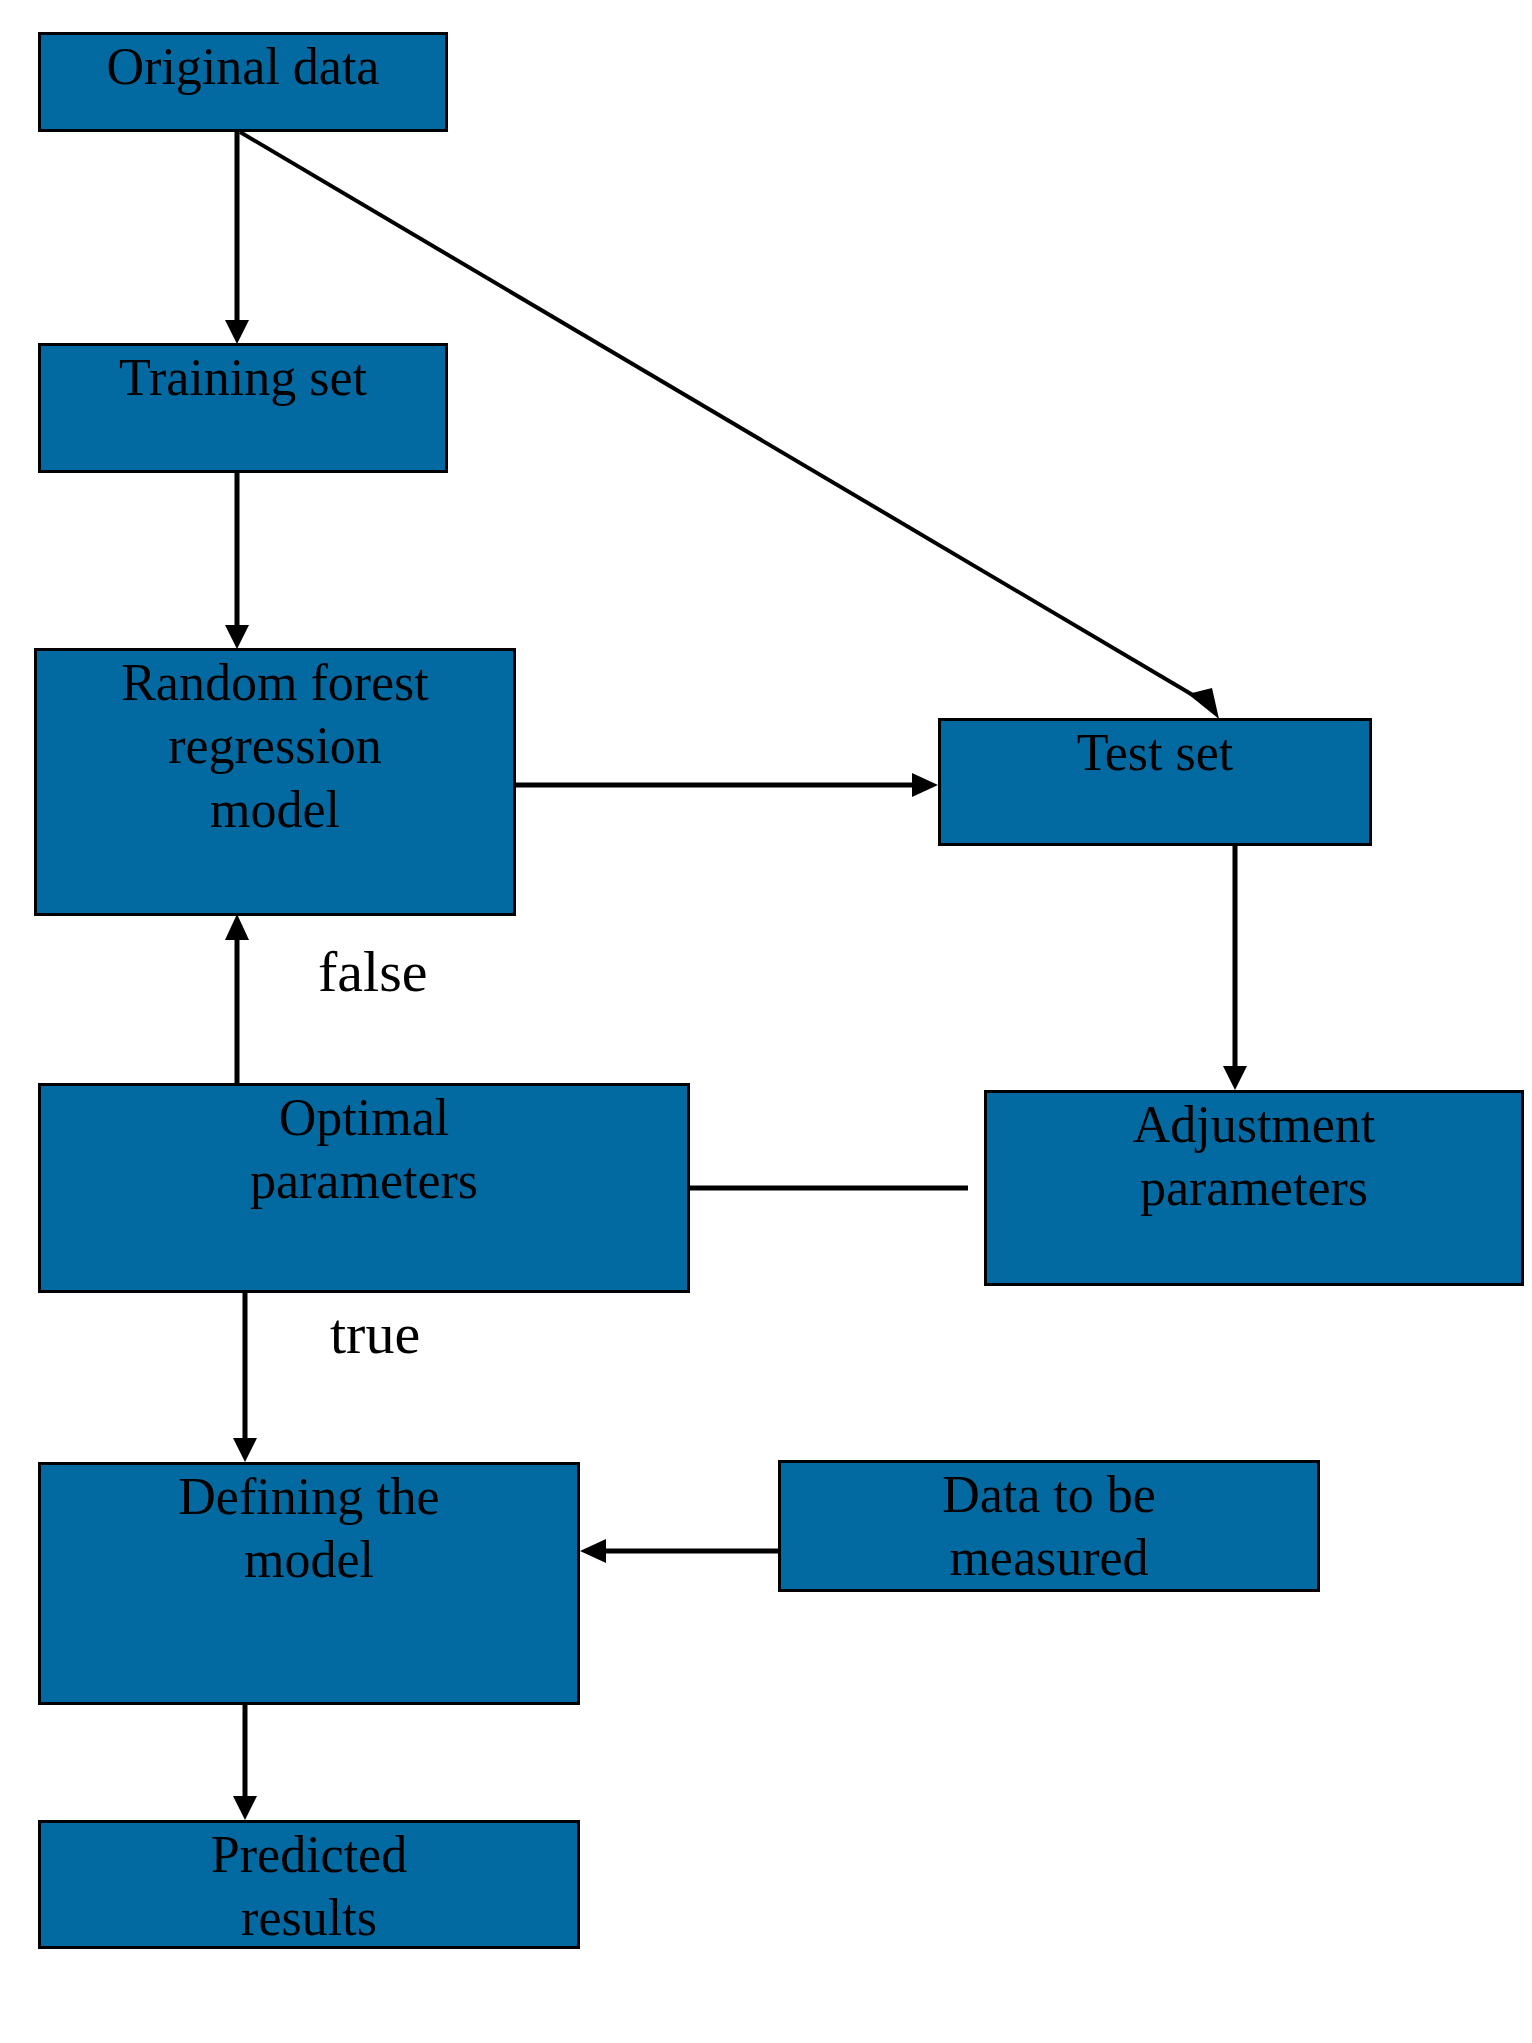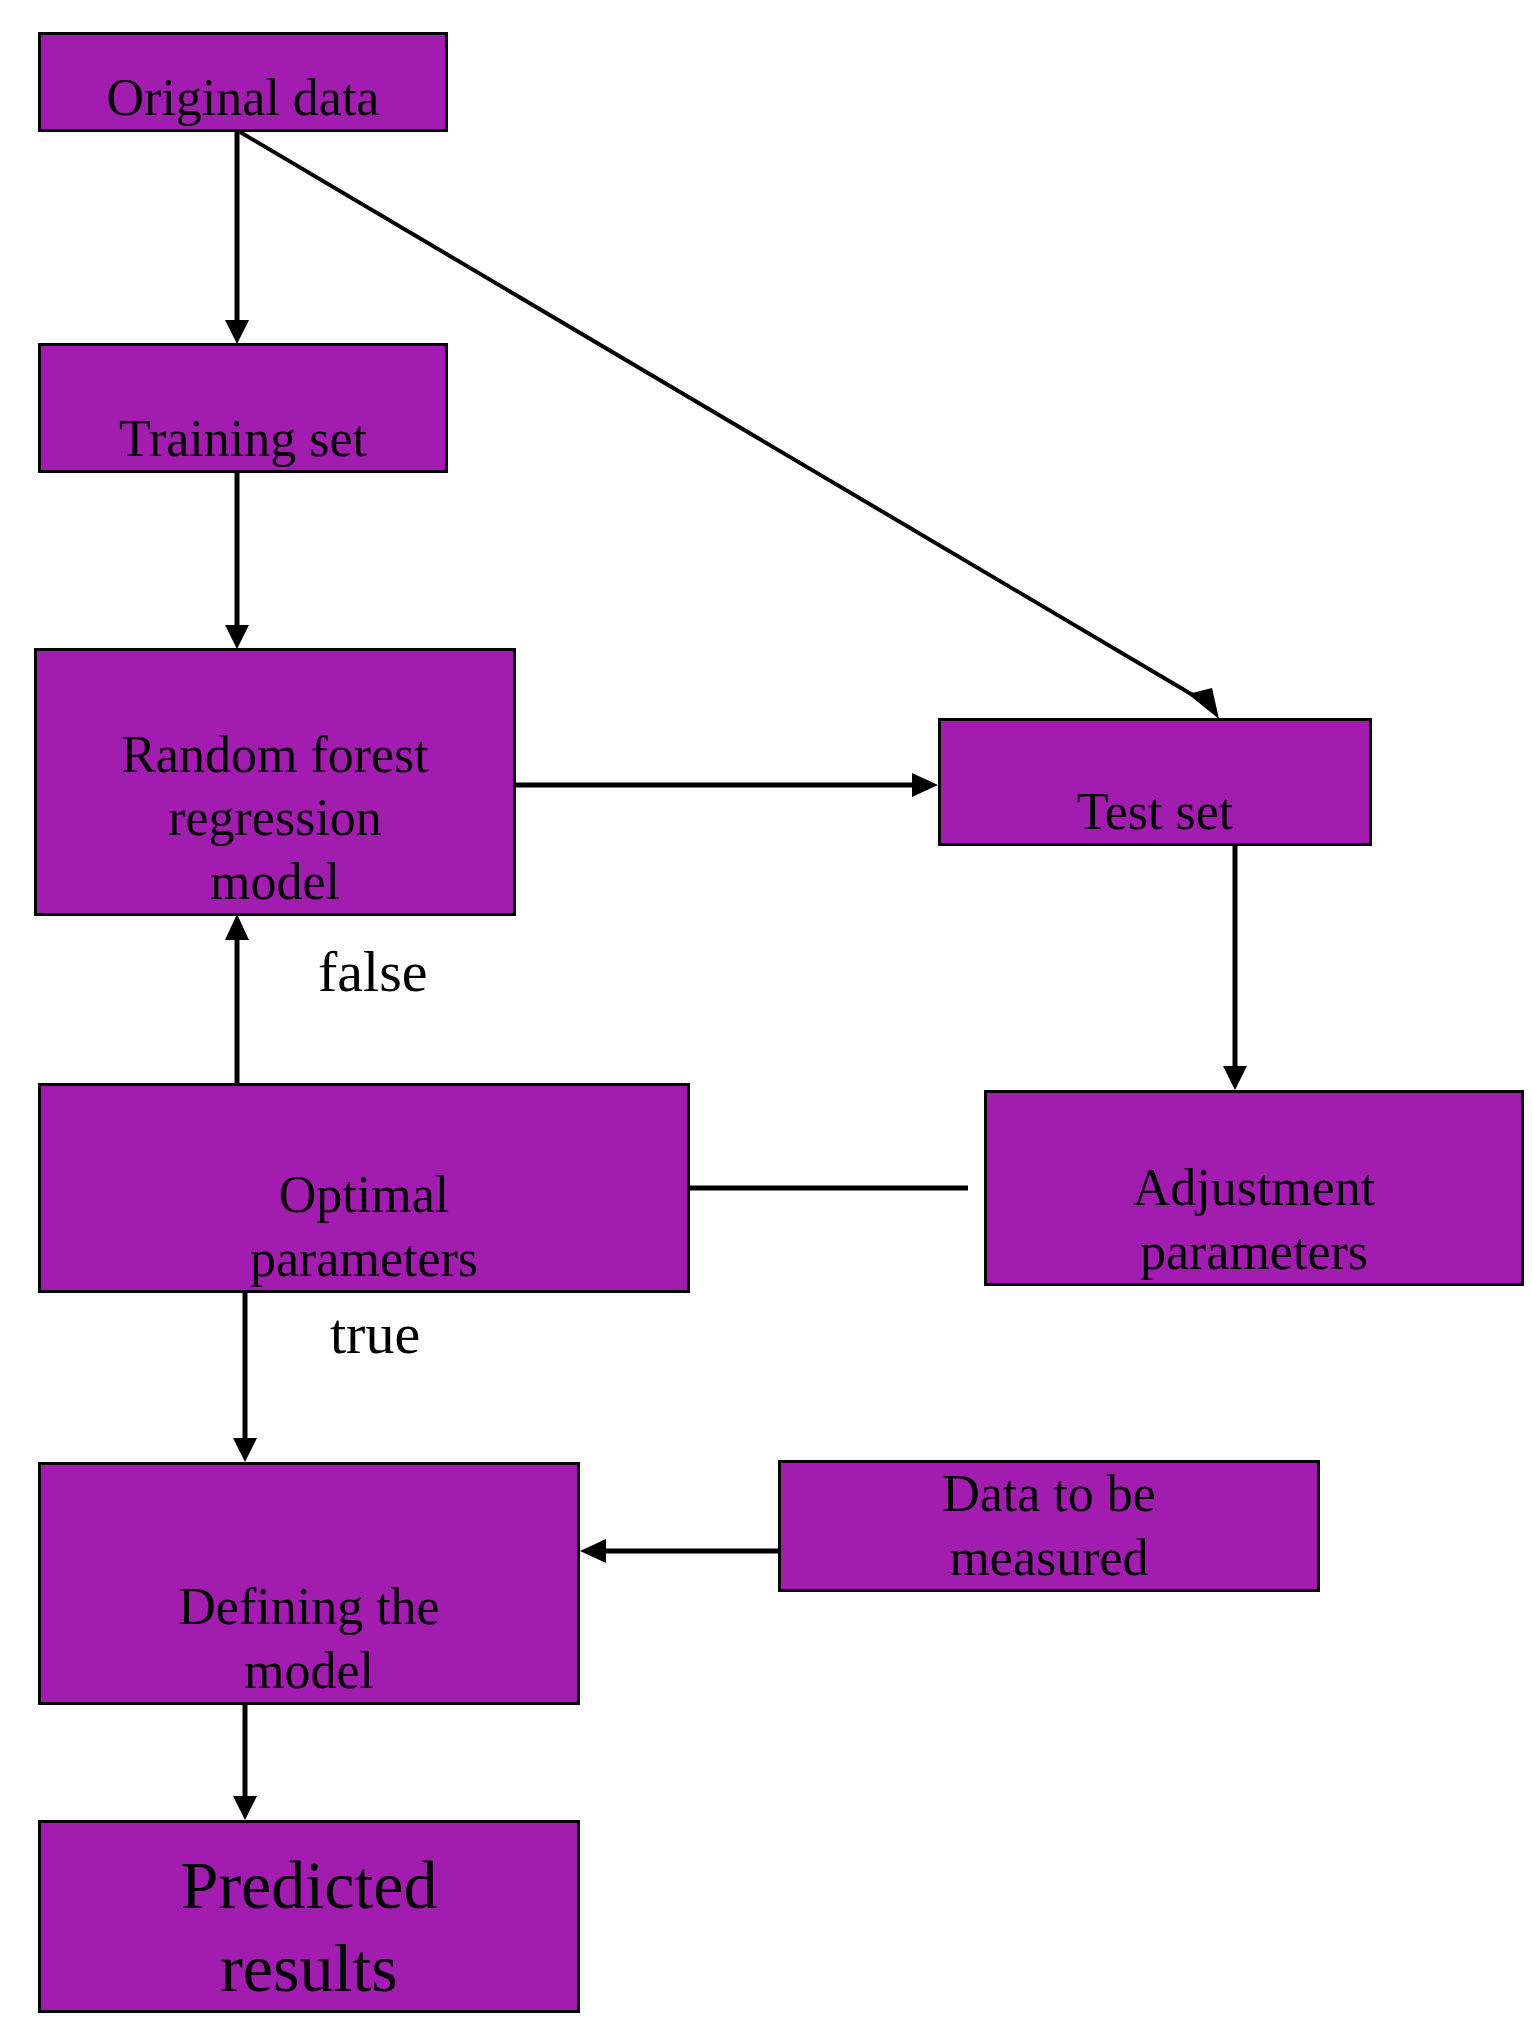--- a/index.html
+++ b/index.html
@@ -12,23 +12,23 @@
     width: 1532px;
     height: 2043px;
     background: #ffffff;
     overflow: hidden;
     font-family: "Liberation Serif", "DejaVu Serif", serif;
   }
   .node {
     position: absolute;
     box-sizing: border-box;
     border: 3px solid #000000;
-    background: #a21caf;
+    background: #0369a1;
     display: flex;
-    align-items: flex-end;
+    align-items: flex-start;
     justify-content: center;
     text-align: center;
     color: #000000;
     z-index: 2;
   }
   .node .label {
     display: block;
     line-height: 1.22;
     white-space: pre-line;
     padding: 0 8px;
@@ -51,21 +51,21 @@
   }
   
   #n-original   { left: 38px;  top: 32px;   width: 410px; height: 100px; font-size: 52px; }
   #n-training   { left: 38px;  top: 343px;  width: 410px; height: 130px; font-size: 52px; }
   #n-rfmodel    { left: 34px;  top: 648px;  width: 482px; height: 268px; font-size: 52px; }
   #n-testset    { left: 938px; top: 718px;  width: 434px; height: 128px; font-size: 52px; }
   #n-optimal    { left: 38px;  top: 1083px; width: 652px; height: 210px; font-size: 52px; }
   #n-adjust     { left: 968px; top: 1090px; width: 540px; height: 196px; font-size: 52px; margin-left: 16px; }
   #n-defining   { left: 38px;  top: 1462px; width: 542px; height: 243px; font-size: 52px; }
   #n-measured   { left: 778px; top: 1460px; width: 542px; height: 132px; font-size: 52px; }
-  #n-predicted  { left: 38px;  top: 1820px; width: 542px; height: 193px; font-size: 68px; }
+  #n-predicted  { left: 38px;  top: 1820px; width: 542px; height: 129px; font-size: 52px; }
   
   #lbl-false { left: 318px; top: 938px;  font-size: 58px; }
   #lbl-true  { left: 330px; top: 1300px; font-size: 58px; }
 </style>
 </head>
 <body>
 
 <div id="canvas">
 
   <svg id="wires" viewBox="0 0 1532 2043" xmlns="http://www.w3.org/2000/svg">

